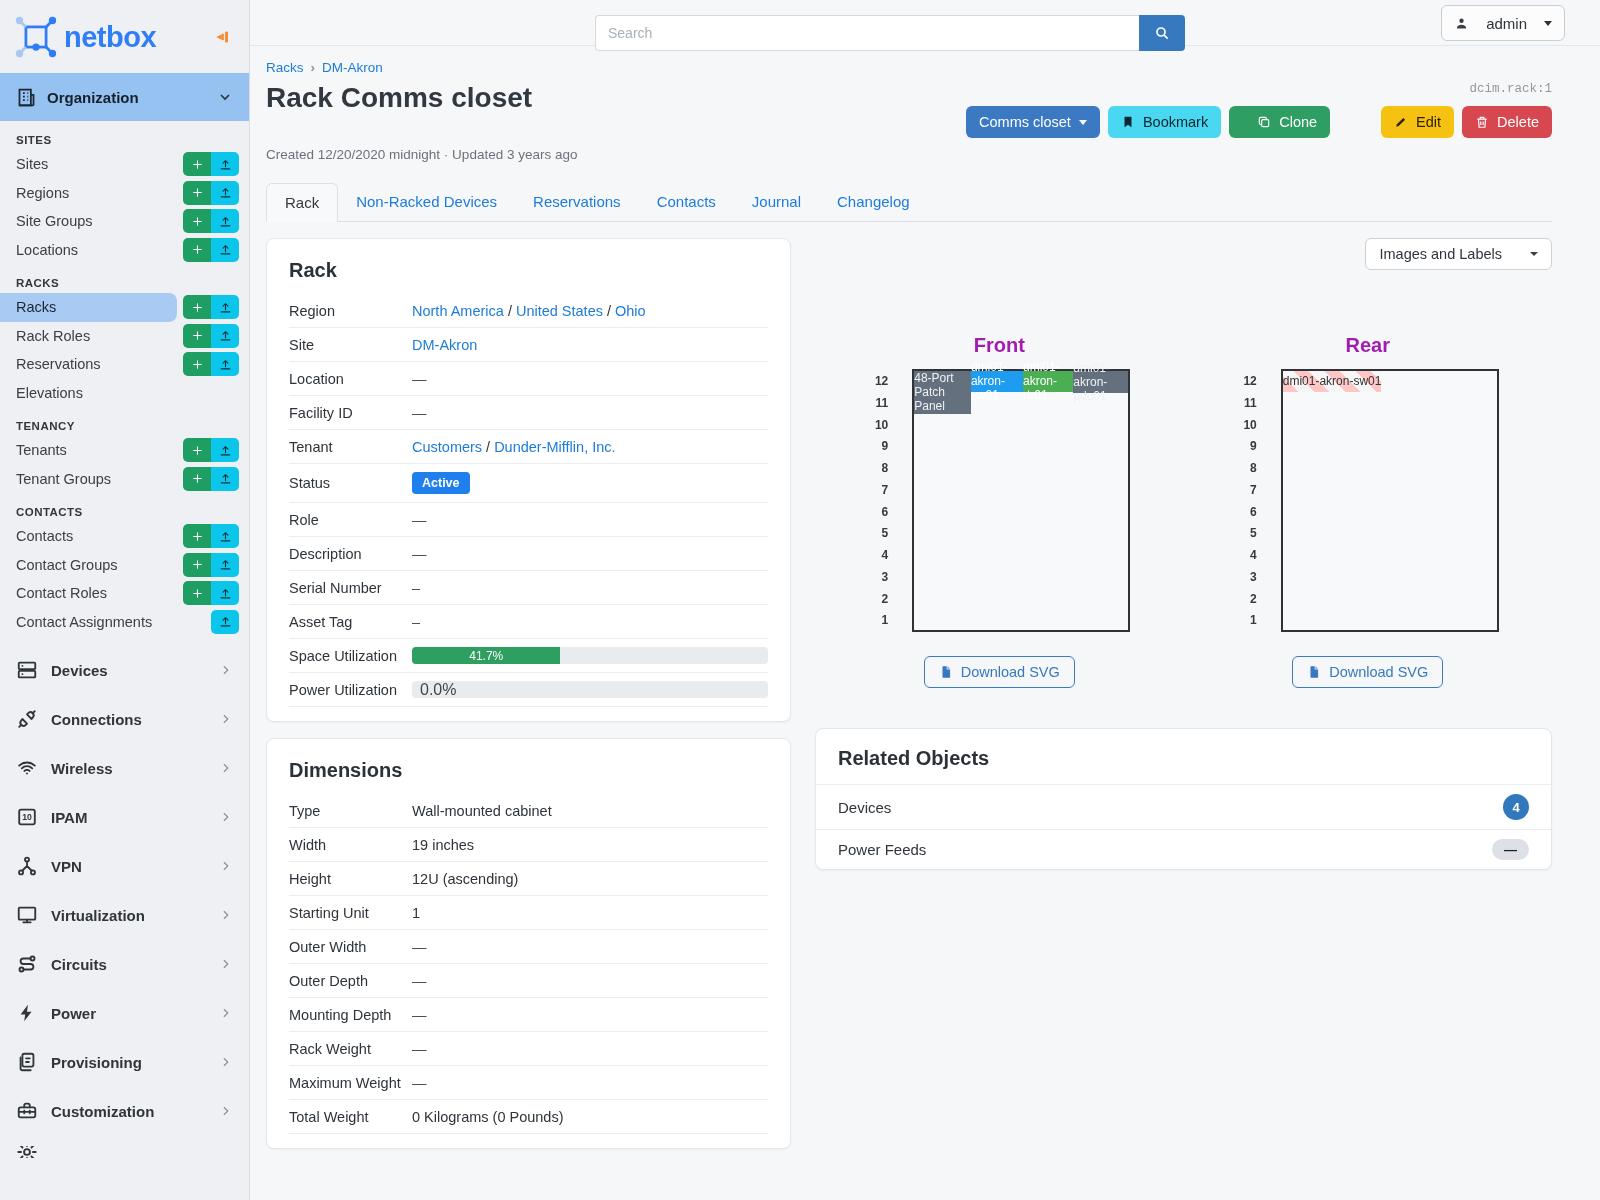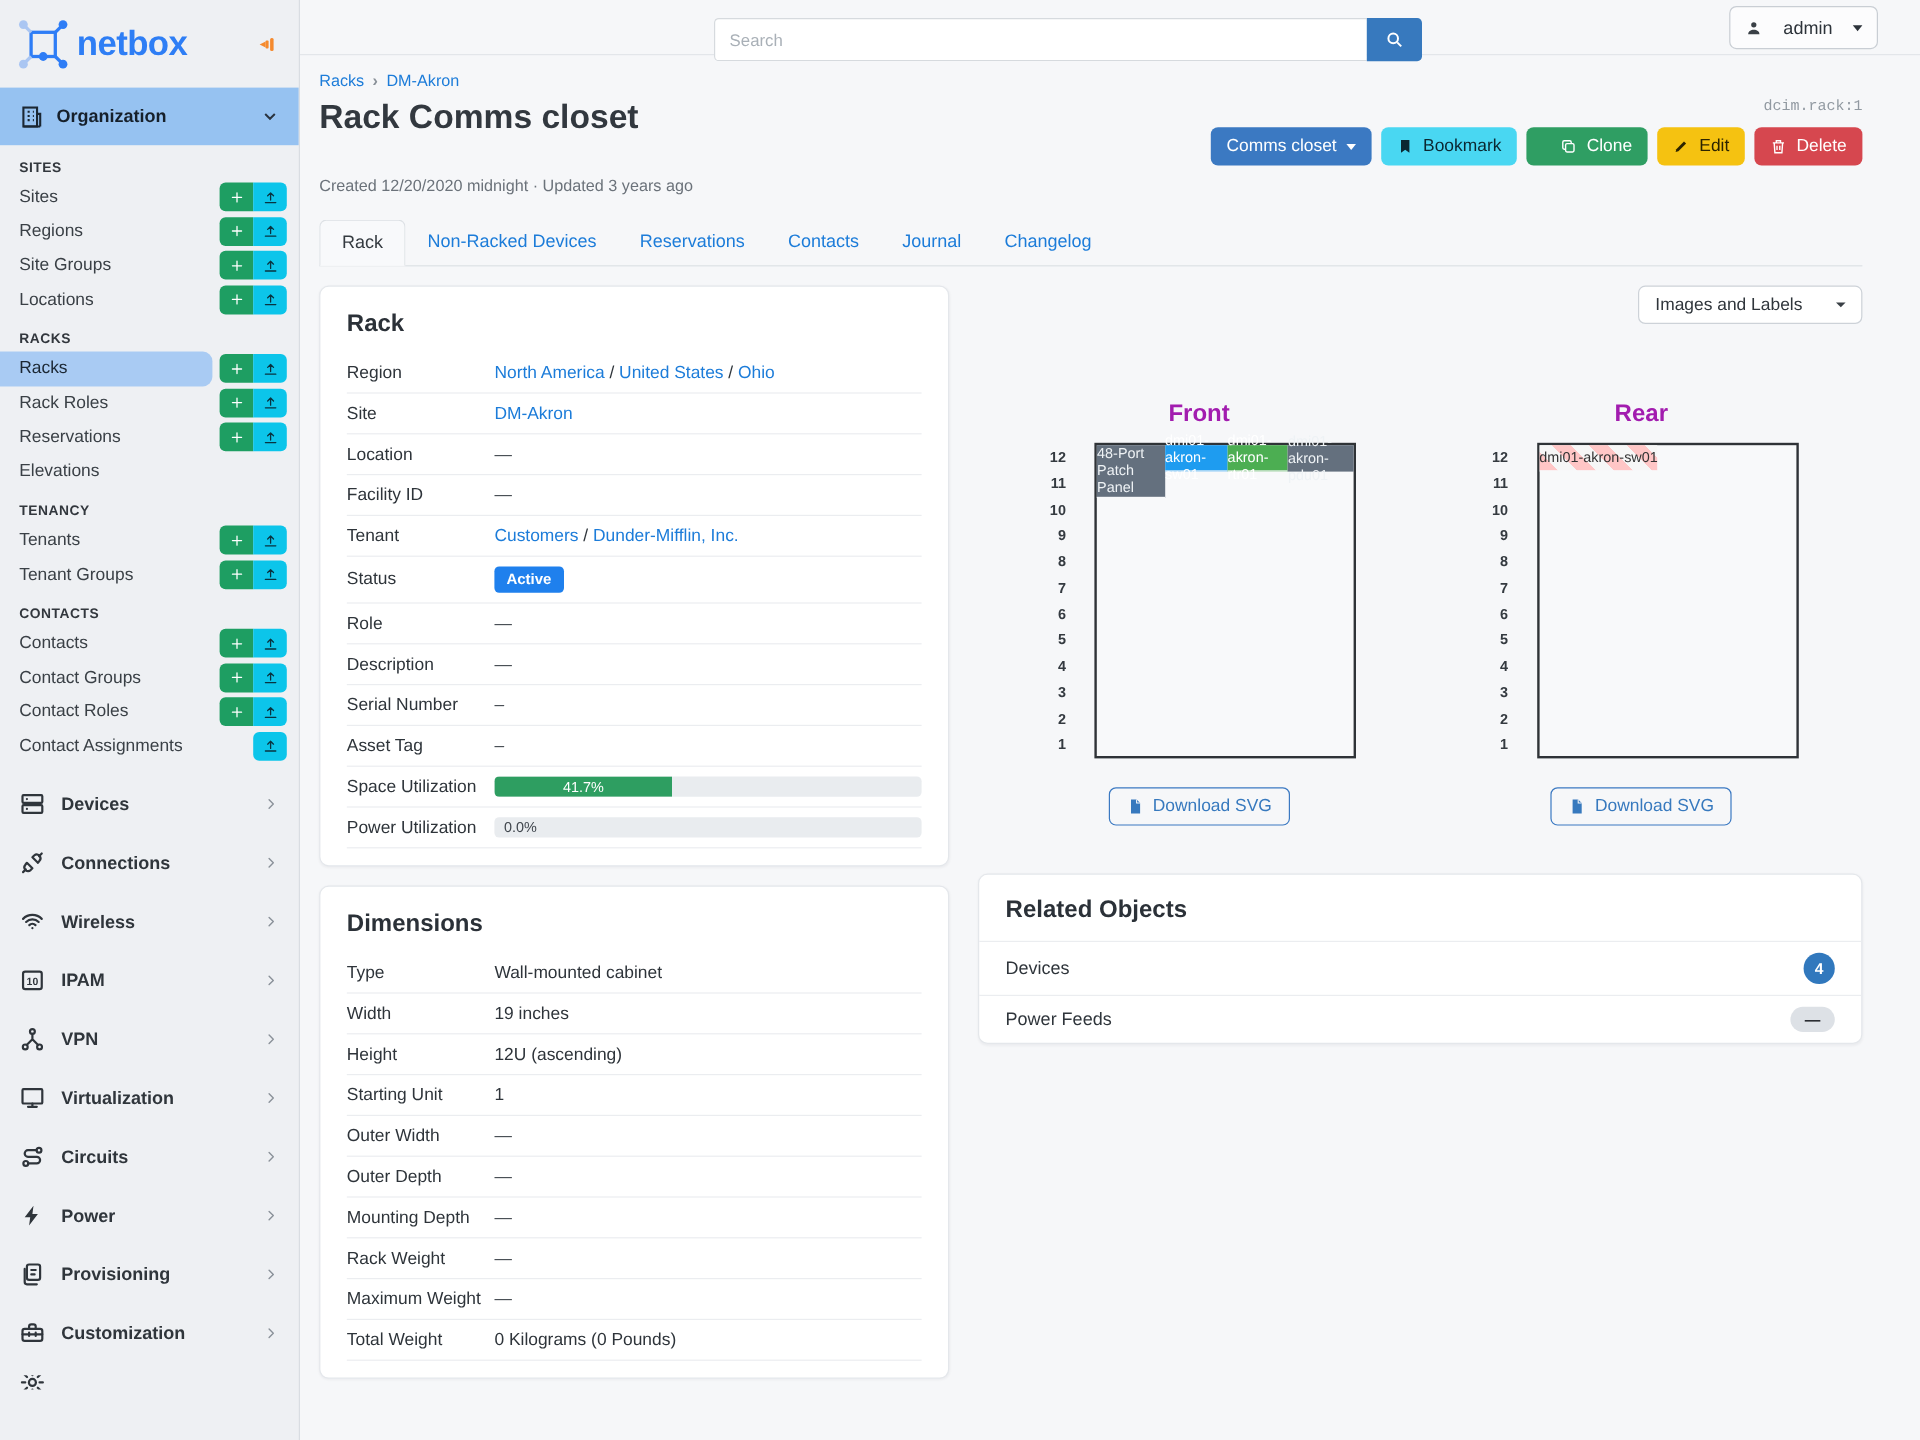--- a/index.html
+++ b/index.html
@@ -66,21 +66,21 @@
   .object-id { font-family:"Liberation Mono", monospace; font-size:12.5px; color:#9199a1;
     margin-bottom:10px; }
   .btn-row { display:flex; gap:8px; }
   .btn { height:32px; border:none; border-radius:6px; padding:0 13px; font-size:14.5px;
     display:inline-flex; align-items:center; gap:8px; cursor:pointer; color:#fff;
     font-family:"Liberation Sans", sans-serif; }
   .btn .icon { width:14px; height:14px; }
   .btn-context { background:#3b79c2; }
   .btn-bookmark { background:#49d7f2; color:#0b2730; }
   .btn-clone { background:#2f9e63;padding-left:28px; }
-  .btn-edit { background:#f5c211; color:#2c2400; }
+  .btn-edit { background:#f5c211; color:#2c2400;margin-left:43px; }
   .btn-delete { background:#d6474f; }
   .meta-line { margin-top:9px; font-size:13.5px; color:#6b727a; }
 
   .tabs { margin-top:20px; border-bottom:1px solid #dde1e5; display:flex; }
   .tab { padding:10px 18px; font-size:15px; color:#1c7cd9; cursor:pointer; position:relative; top:1px; }
   .tab.active { background:#f8f9fb; border:1px solid #dde1e5; border-bottom-color:#f8f9fb;
     border-radius:6px 6px 0 0; color:#343a40; }
 
   .columns { display:flex; gap:24px; margin-top:16px; }
   .left-col { width:525px; flex-shrink:0; display:flex; flex-direction:column; gap:16px; }
@@ -94,21 +94,21 @@
   .kv-label { width:123px; flex-shrink:0; color:#2e343a; }
   .kv-value { flex:1; color:#2e343a; }
   .kv-value a { color:#1c7cd9; text-decoration:none; cursor:pointer; }
   .lnk-sep { color:#2e343a; margin:0 4px; }
   .dash { color:#4a5056; }
   .badge-status { background:#1f80ed; color:#fff; font-size:12.5px; font-weight:700;
     padding:4px 10px; border-radius:4px; display:inline-block; }
   .progress { height:17px; background:#e9ecef; border-radius:4px; overflow:hidden; position:relative; }
   .progress-fill { height:100%; background:#2e9e61; color:#fff; font-size:12px;
     display:flex; align-items:center; justify-content:center; }
-  .progress-zero { position:absolute; left:8px; top:0; line-height:17px; font-size:12px; color:#40464d; }
+  .progress-zero { position:absolute; left:8px; top:0; line-height:17px; font-size:16px; color:#40464d; }
 
   .view-select-row { display:flex; justify-content:flex-end; }
   .view-select { display:flex; align-items:center; gap:28px; border:1px solid #cdd2d8;
     background:#fff; border-radius:6px; padding:7px 13px; font-size:14.5px; color:#2f353b;
     cursor:pointer; }
   .view-select .caret { border-top-width:4px; color:#3a4046; }
 
   .elevations { display:flex; justify-content:space-around; margin-top:24px; }
   .elevation { display:flex; flex-direction:column; align-items:center; }
   .elev-title { font-size:20px; font-weight:700; color:#a21caf; margin-bottom:12px;margin-top:40px; }

